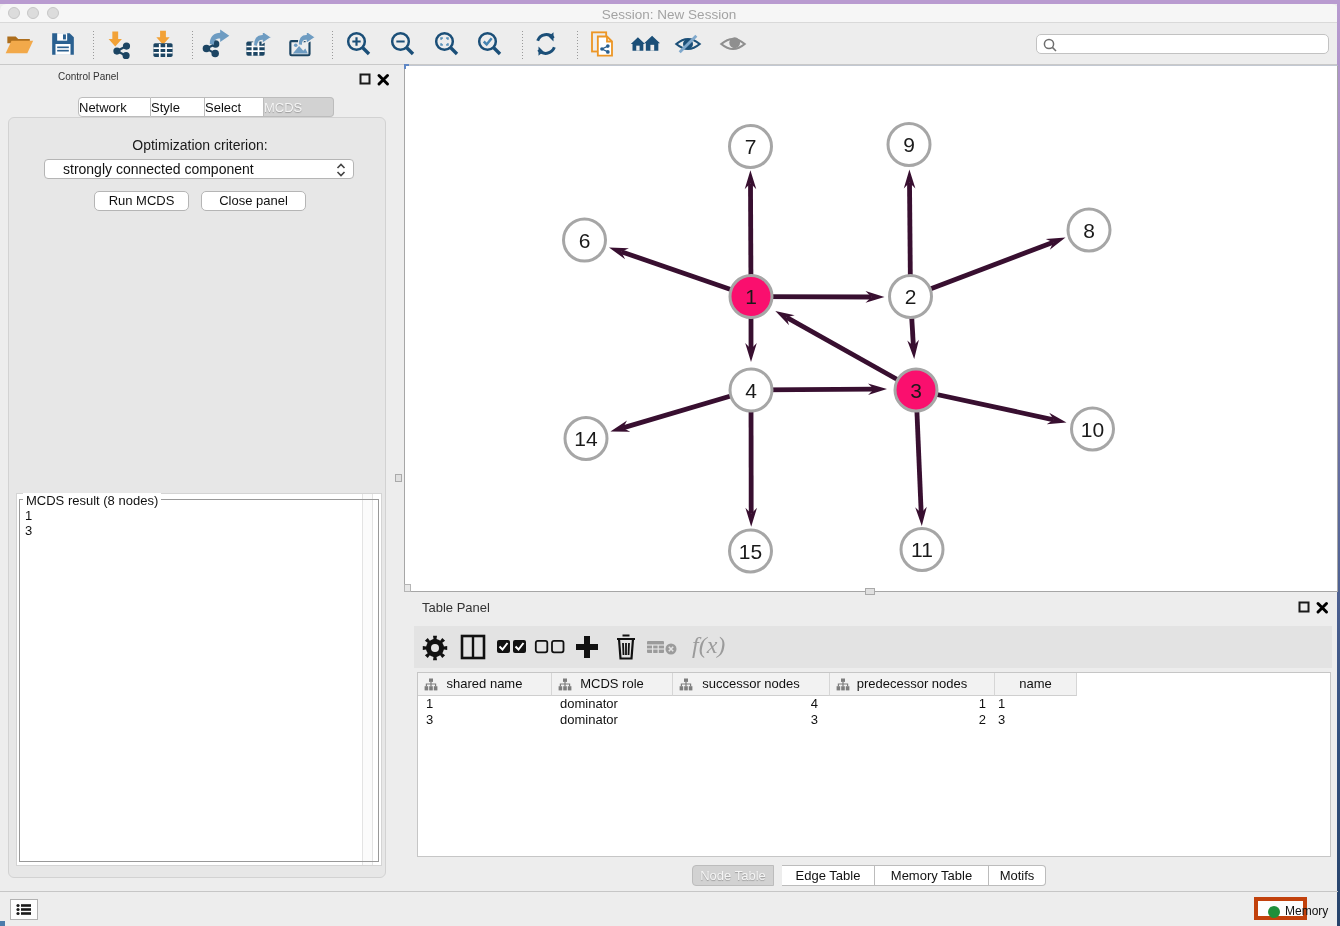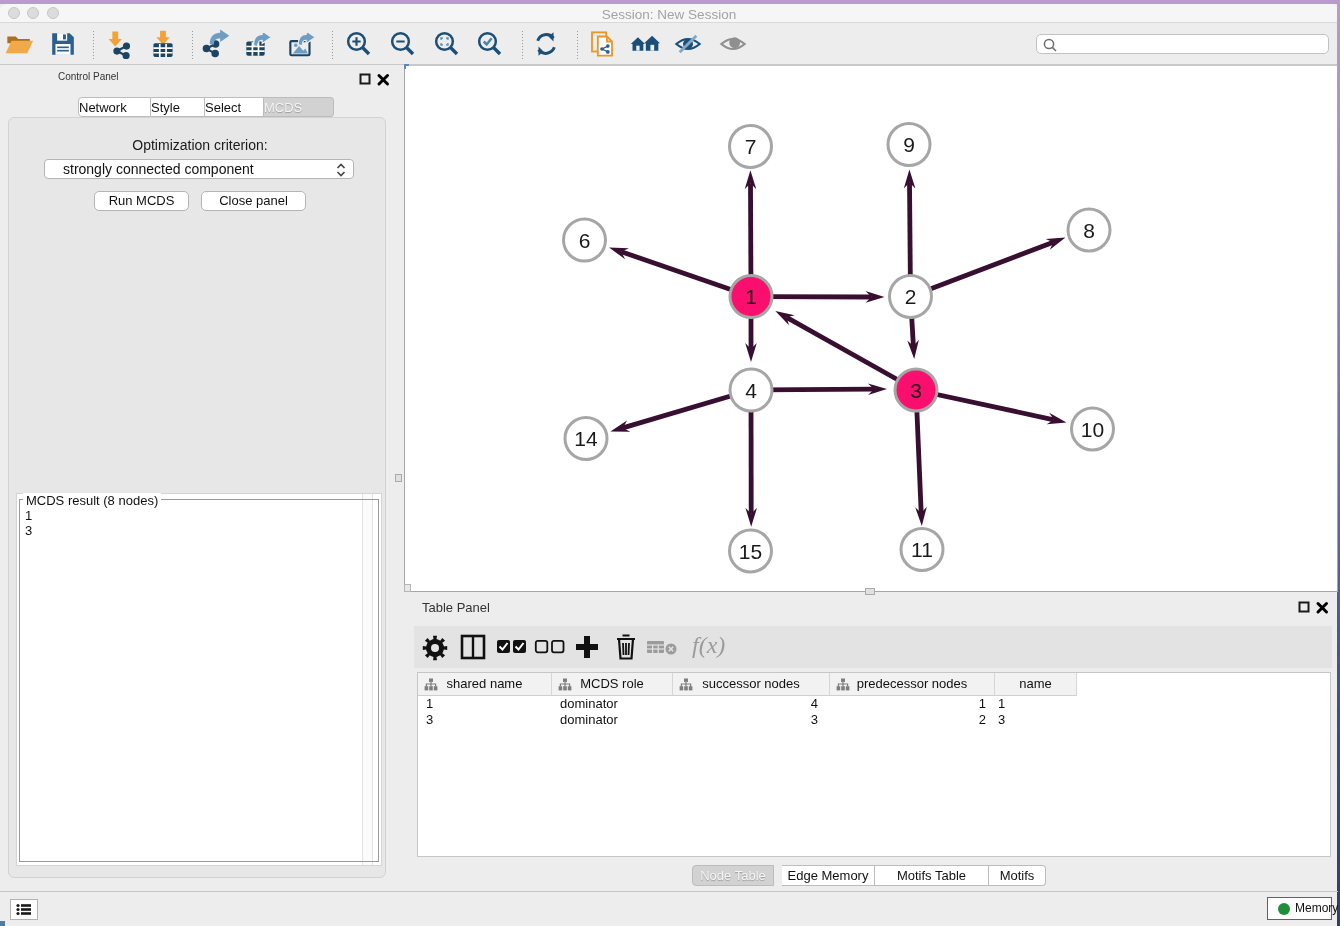--- a/index.html
+++ b/index.html
@@ -47,21 +47,21 @@
 #tp-toolbar { left:414px; top:626px; width:918px; height:42px; background:#e3e3e3; }
 #tbl { left:417px; top:672px; width:914px; height:185px; background:#fff; border:1px solid #c6c6c6; }
 #tbl-head { left:0; top:0; width:659px; height:23px; }
 .th { top:0; height:23px; line-height:22px; text-align:center; font-size:13px; color:#111; border-right:1px solid #d6d6d6; border-bottom:1px solid #cfcfcf; background:#f2f2f2; }
 .td { font-size:13px; color:#111; height:16px; line-height:16px; }
 
 .btab { top:865px; height:21px; background:#fff; border:1px solid #bcbcbc; border-left:none; font-size:13px; color:#111; text-align:center; line-height:20px; }
 
 #statusline { left:0; top:891px; width:1338px; height:1px; background:#c6c6c6; }
 #listbtn { left:10px; top:899px; width:28px; height:21px; background:#fdfdfd; border:1px solid #b2b2b2; }
-#membtn { left:1254px; top:897px; width:65px; height:23px; background:#fdfdfd; border:1px solid #c2410c; font-size:12px; color:#111;margin-left:13px; }
+#membtn { left:1254px; top:897px; width:53px; height:23px; background:#fdfdfd; border:4px solid #c2410c; font-size:12px; color:#111; }
 </style>
 </head>
 <body>
 <div id="appwin" class="abs">
   <div id="titlebar" class="abs">
     <div class="abs tl-circle" style="left:8px"></div>
     <div class="abs tl-circle" style="left:27px"></div>
     <div class="abs tl-circle" style="left:47px"></div>
     <div id="title-text" class="abs">Session: New Session</div>
   </div>
@@ -426,22 +426,22 @@
   <div class="abs td" style="left:255px;top:23px;width:145px;text-align:right">4</div>
   <div class="abs td" style="left:412px;top:23px;width:156px;text-align:right">1</div>
   <div class="abs td" style="left:580px;top:23px">1</div>
   <div class="abs td" style="left:8px;top:39px">3</div>
   <div class="abs td" style="left:142px;top:39px">dominator</div>
   <div class="abs td" style="left:255px;top:39px;width:145px;text-align:right">3</div>
   <div class="abs td" style="left:412px;top:39px;width:156px;text-align:right">2</div>
   <div class="abs td" style="left:580px;top:39px">3</div>
 </div>
 <div class="abs btab" style="left:692px;width:82px;border-left:1px solid #bcbcbc;border-radius:4px 0 0 4px;background:#d2d2d2;color:#f5f5f5;text-shadow:0 1px 1px #9b9b9b">Node Table</div>
-<div class="abs btab" style="left:782px;width:93px">Edge Memory</div>
-<div class="abs btab" style="left:875px;width:114px">Motifs Table</div>
+<div class="abs btab" style="left:782px;width:93px">Edge Table</div>
+<div class="abs btab" style="left:875px;width:114px">Memory Table</div>
 <div class="abs btab" style="left:989px;width:57px;border-radius:0 4px 4px 0">Motifs</div>
 <div id="statusline" class="abs"></div>
 <div id="listbtn" class="abs">
   <svg width="26" height="19">
       <g fill="#1a1a1a">
         <circle cx="7" cy="5.5" r="1.6"></circle>
         <rect x="10" y="4.2" width="10" height="2.6"></rect>
         <circle cx="7" cy="9.5" r="1.6"></circle>
         <rect x="10" y="8.2" width="10" height="2.6"></rect>
         <circle cx="7" cy="13.5" r="1.6"></circle>

